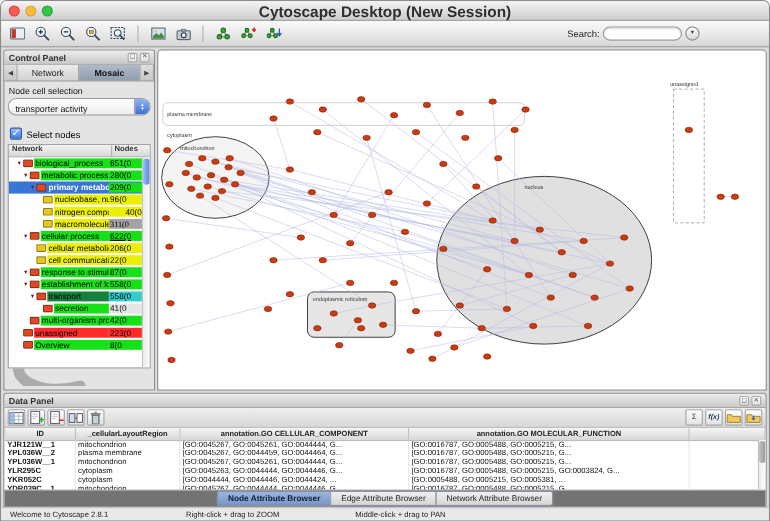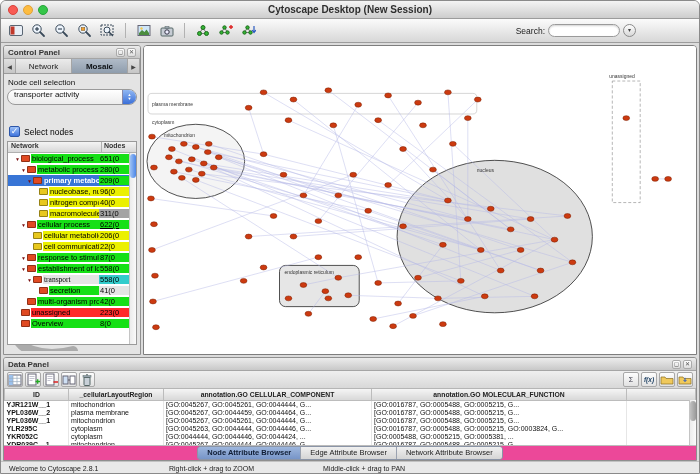--- a/index.html
+++ b/index.html
@@ -9,21 +9,21 @@
     overflow:hidden; display:flex; flex-direction:column; background:#dcdcdc; }
 
   
   .titlebar { height:18px; flex:none; background:linear-gradient(#f4f4f4,#cdcdcd);
     border-bottom:1px solid #9c9c9c; position:relative; display:flex; align-items:center; }
   .traffic { position:absolute; left:7px; top:4px; display:flex; gap:5px; }
   .tl { width:10px; height:10px; border-radius:50%; display:inline-block; }
   .tl.red { background:#f85b54; border:1px solid #d8433c; }
   .tl.yel { background:#fdbc40; border:1px solid #dfa03a; }
   .tl.grn { background:#35c649; border:1px solid #27a43a; }
-  .win-title { margin:0 auto; font-size:10px; font-weight:bold; color:#2e2e2e; }
+  .win-title { margin:0 auto; font-size:14px; font-weight:bold; color:#2e2e2e; }
 
   
   .toolbar { height:24px; flex:none; background:linear-gradient(#fbfbfb,#d7d7d7);
     border-bottom:1px solid #9c9c9c; display:flex; align-items:center; padding:0 5px; gap:4px; }
   .tb { width:19px; height:19px; display:flex; align-items:center; justify-content:center;
     background:transparent; border:none; padding:0; cursor:default; }
   .tsep { width:1px; height:15px; background:#b2b2b2; margin:0 4px; }
   .search-group { margin-left:auto; margin-right:58px; display:flex; align-items:center; gap:3px;
     font-size:8.5px; color:#222; }
   .search-input { width:72px; height:13px; border:1px solid #9a9a9a; border-radius:7px;
@@ -48,22 +48,22 @@
   .cp-tabs { height:15px; flex:none; display:flex; background:#c9c9c9; border-bottom:1px solid #9a9a9a; }
   .tab-arrow { width:12px; flex:none; font-size:6px; display:flex; align-items:center;
     justify-content:center; background:linear-gradient(#e0e0e0,#c6c6c6);
     border-right:1px solid #a5a5a5; color:#444; border-top:none; border-bottom:none; border-left:none; }
   .cp-tabs-container { flex:1; display:flex; }
   .cp-tab { flex:1; font-size:8px; display:flex; align-items:center; justify-content:center;
     border-right:1px solid #a5a5a5; background:linear-gradient(#ebebeb,#d2d2d2); color:#222; }
   .cp-tab.active { background:linear-gradient(#b0bbc8,#8f9dad); color:#0e1216; font-weight:bold; }
   .cp-body { flex:1; display:flex; flex-direction:column; padding:3px; overflow:hidden; }
   .cp-label { font-size:8px; color:#111; margin:1px 0 2px 1px; }
-  .dropdown { height:16px; flex:none; display:flex; align-items:flex-start; border:1px solid #9a9a9a;
-    border-radius:8px; background:linear-gradient(#ffffff,#ececec); margin-bottom:20px; overflow:hidden;gap:16px; }
+  .dropdown { height:16px; flex:none; display:flex; align-items:flex-end; border:1px solid #9a9a9a;
+    border-radius:8px; background:linear-gradient(#ffffff,#ececec); margin-bottom:10px; overflow:hidden;gap:16px; }
   .dd-text { flex:1; font-size:8px; padding-left:6px; color:#111; white-space:nowrap; overflow:hidden; }
   .dd-cap { width:14px; align-self:stretch; background:linear-gradient(#90b7f3,#3a6fd8);
     display:flex; flex-direction:column; align-items:center; justify-content:center; color:#fff;
     font-size:4px; line-height:4px; border-left:1px solid #88a; }
   .checkbox-row { display:flex; align-items:center; gap:4px; margin:1px 0 4px 2px; font-size:8.5px; }
   .checkbox { width:11px; height:11px; border-radius:2px; background:linear-gradient(#9cc0f8,#3f74dc);
     border:1px solid #2d56a8; color:#fff; font-size:9px; line-height:9px; text-align:center; }
   .tree-box { height:204px; flex:none; background:#fff; border:1px solid #9a9a9a; position:relative;
     overflow:hidden; display:flex; flex-direction:column; }
   .tree-header { height:11px; flex:none; display:flex; background:linear-gradient(#f4f4f4,#d8d8d8);
@@ -114,21 +114,21 @@
   .tbl th { background:linear-gradient(#f5f5f5,#d8d8d8); border:1px solid #bcbcbc; border-top:none;
     font-size:6.8px; font-weight:bold; height:11px; color:#222; overflow:hidden; white-space:nowrap; }
   .tbl td { font-size:7px; height:8px; line-height:8px; border-right:1px solid #e6e6e6;
     padding:0 2px; white-space:nowrap; overflow:hidden; color:#111; }
   .tbl td.id { font-weight:bold; }
   .tbl-scrollbar { position:absolute; right:0; top:11px; bottom:0; width:7px;
     background:linear-gradient(90deg,#ececec,#fafafa); border-left:1px solid #c4c4c4; }
   .tbl-thumb { position:absolute; top:1px; left:0; width:6px; height:20px; border-radius:3px;
     background:linear-gradient(90deg,#c2c2c2,#9a9a9a); }
   .dp-tabs { height:15px; flex:none; display:flex; align-items:center; justify-content:center;
-    background:#ec4899; border-top:1px solid #bcbcbc; }
+    background:#737373; border-top:1px solid #bcbcbc; }
   .seg { display:flex; border:1px solid #8a94a6; border-radius:3px; overflow:hidden; }
   .seg-tab { font-size:7.5px; padding:1px 9px 2px 9px; background:linear-gradient(#f0f0f0,#d5d5d5);
     color:#222; border-right:1px solid #9aa2b0; }
   .seg-tab:last-child { border-right:none; }
   .seg-tab.active { background:linear-gradient(#9db6dd,#7795c8); color:#0e1c34; font-weight:bold; }
 
   
   .statusbar { height:14px; flex:none; background:#e9e9e9; border-top:1px solid #c2c2c2;
     position:relative; font-size:7px; color:#222; }
   .statusbar span { position:absolute; top:3px; }
@@ -290,27 +290,27 @@
               <div class="tree-row">
                 <span class="tw" style="margin-left: 24px;"></span>
                 <span class="fi" style="background: rgb(232, 200, 30);"></span>
                 <span class="lbl" style="background: rgb(235, 240, 0);">nucleobase, nucleos</span>
                 <span class="cnt" style="background: rgb(235, 240, 0);">96(0</span>
               </div>
               <div class="tree-row">
                 <span class="tw" style="margin-left: 24px;"></span>
                 <span class="fi" style="background: rgb(232, 200, 30);"></span>
                 <span class="lbl" style="background: rgb(235, 240, 0);">nitrogen compound</span>
-                <span class="cnt" style="background: rgb(235, 240, 0);">40(0</span>
+                <span class="cnt" style="background: rgb(235, 240, 0); text-align: right;">40(0</span>
               </div>
               <div class="tree-row">
                 <span class="tw" style="margin-left: 24px;"></span>
                 <span class="fi" style="background: rgb(232, 200, 30);"></span>
                 <span class="lbl" style="background: rgb(235, 240, 0);">macromolecule met</span>
-                <span class="cnt" style="background: #a3a3a3;">311(0</span>
+                <span class="cnt" style="background: #a3a3a3; font-family: Liberation Serif, serif;">311(0</span>
               </div>
               <div class="tree-row">
                 <span class="tw" style="margin-left: 12px;">▼</span>
                 <span class="fi" style="background: rgb(224, 74, 34);"></span>
                 <span class="lbl" style="background: rgb(22, 224, 22);">cellular process</span>
                 <span class="cnt" style="background: rgb(22, 224, 22); text-decoration: underline;">622(0</span>
               </div>
               <div class="tree-row">
                 <span class="tw" style="margin-left: 18px;"></span>
                 <span class="fi" style="background: rgb(232, 200, 30);"></span>
@@ -331,21 +331,21 @@
               </div>
               <div class="tree-row">
                 <span class="tw" style="margin-left: 12px;">▼</span>
                 <span class="fi" style="background: rgb(224, 74, 34);"></span>
                 <span class="lbl" style="background: rgb(22, 224, 22);">establishment of lo</span>
                 <span class="cnt" style="background: rgb(22, 224, 22);">558(0</span>
               </div>
               <div class="tree-row">
                 <span class="tw" style="margin-left: 18px;">▼</span>
                 <span class="fi" style="background: rgb(224, 74, 34);"></span>
-                <span class="lbl" style="background: #e5e5e5; font-family: Liberation Serif, serif;">transport</span>
+                <span class="lbl" style="background: #15803d;">transport</span>
                 <span class="cnt" style="background: rgb(51, 204, 204);">558(0</span>
               </div>
               <div class="tree-row">
                 <span class="tw" style="margin-left: 24px;"></span>
                 <span class="fi" style="background: rgb(224, 74, 34);"></span>
                 <span class="lbl" style="background: rgb(22, 224, 22);">secretion</span>
                 <span class="cnt" style="background: #e5e5e5;">41(0</span>
               </div>
               <div class="tree-row">
                 <span class="tw" style="margin-left: 12px;"></span>

